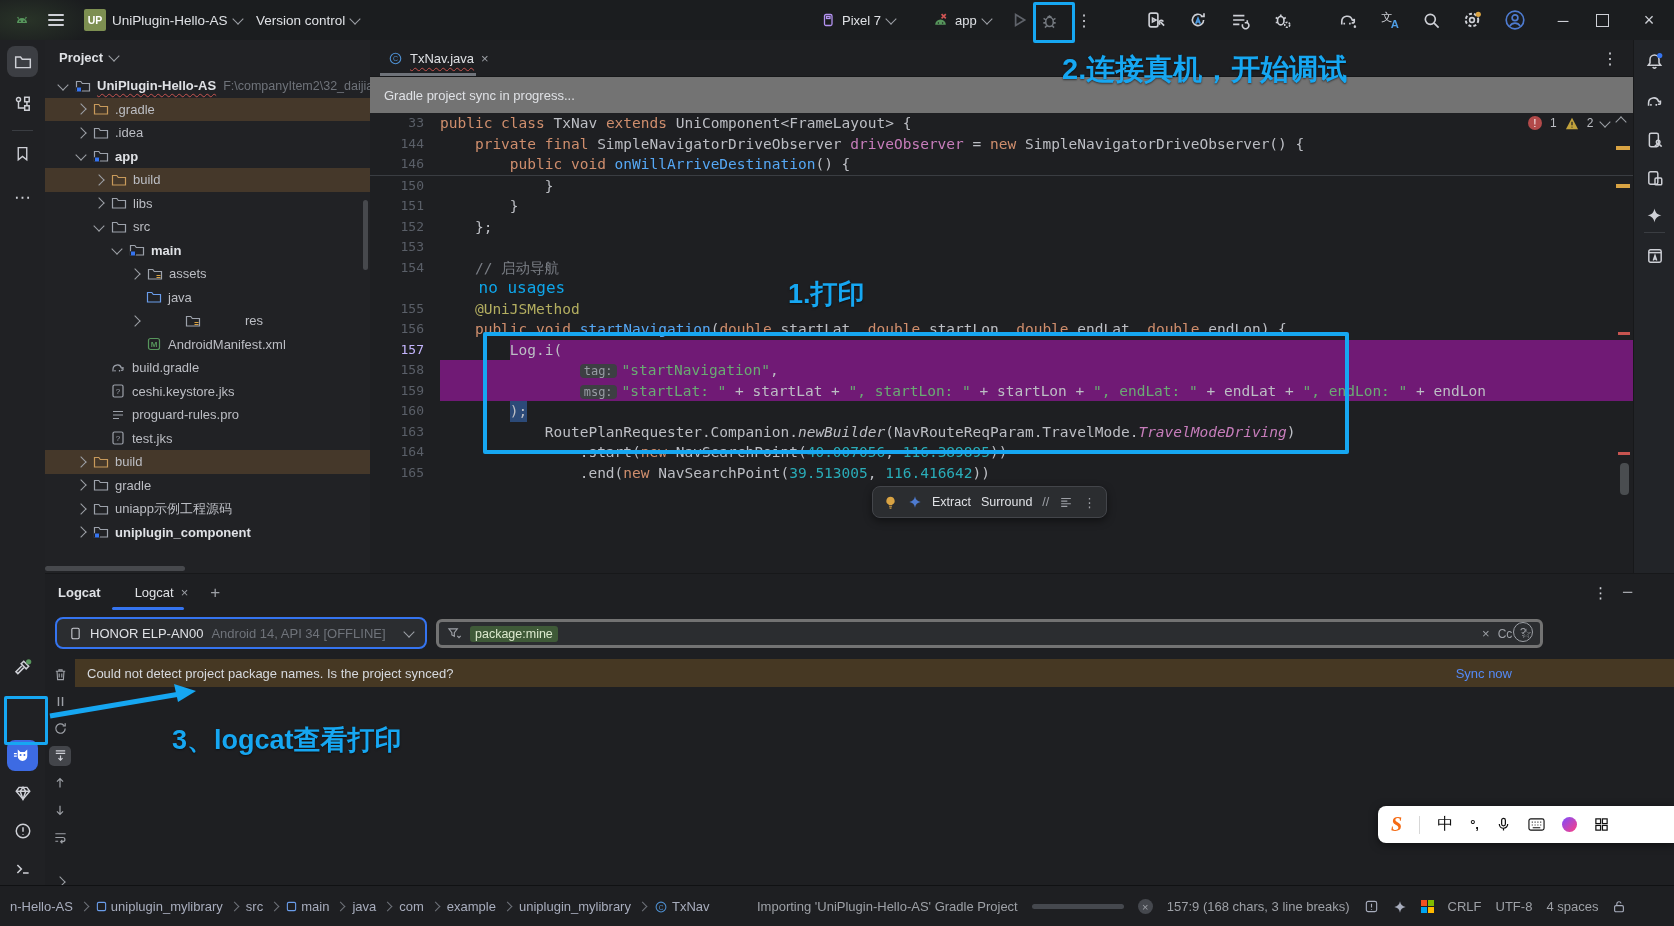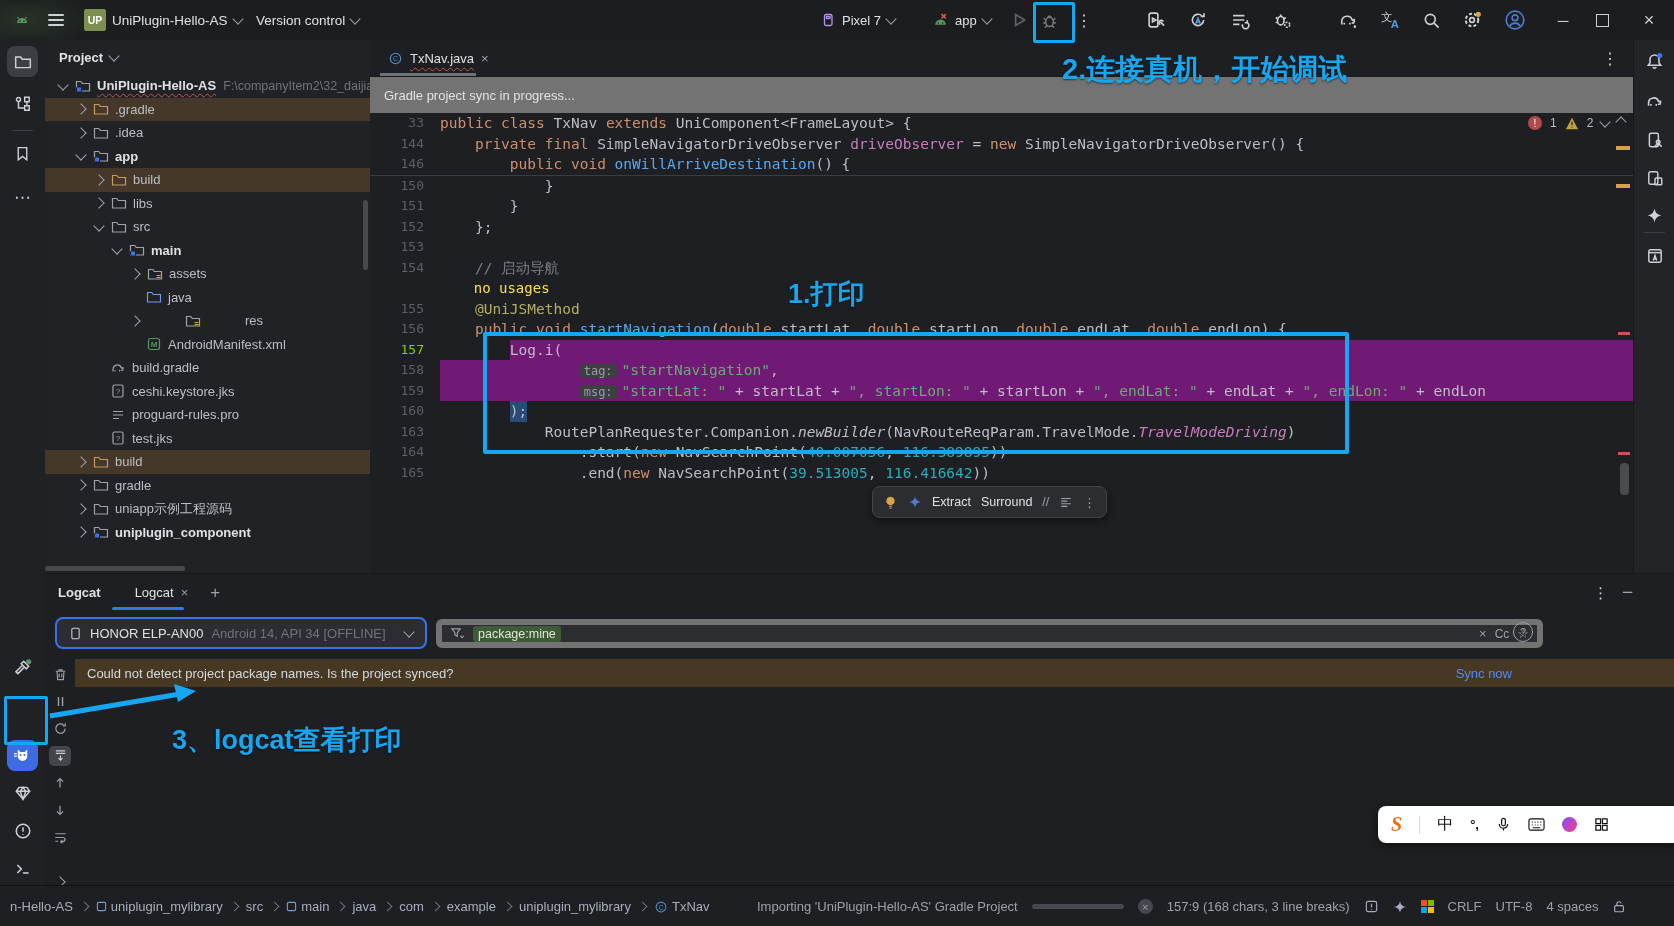--- a/index.html
+++ b/index.html
@@ -53,28 +53,28 @@
   #tabbar{height:36px;position:relative;border-bottom:1px solid #17181A;}
   #tab1{position:absolute;left:10px;top:0;height:36px;display:flex;align-items:center;gap:7px;padding:0 8px;}
   #tab1 .lbl{color:#DFE1E5;text-decoration:underline wavy #C75450 1px;text-underline-offset:4px;}
   #tab1 .x{color:#9DA0A6;font-size:13px;}
   #tab-underline{position:absolute;left:10px;top:33px;width:96px;height:3px;background:#6F737A;}
   #banner{height:36px;background:#737373;display:flex;align-items:center;padding-left:14px;
           color:#DFE1E5;font-size:13px;}
   #code{position:relative;font-family:"DejaVu Sans Mono",monospace;font-size:14.5px;}
   .crow{height:20.5px;line-height:20.5px;display:flex;white-space:pre;}
   .crow .gut{width:54px;flex:none;text-align:right;padding-right:16px;color:#5A5F68;font-size:13px;}
-  .crow .gut.cur{color:#84cc16;}
+  .crow .gut.cur{color:#c4b5fd;}
   .crow .txt{flex:1;display:flex;white-space:pre;overflow:hidden;}
   .crow.sticky2{border-bottom:1px solid #3A3D42;}
   .bgfill{flex:1;background:#701a75;}
   .bgpart{background:#2C4A78;}
   .kw{color:#CF8E6D}.pl{color:#BCBEC4}.mth{color:#56A8F5}.fld{color:#C77DBB}
   .str{color:#6AAB73}.num{color:#2AACB8}.cmt{color:#7A7E85}.ann{color:#B3AE60}
-  .usg{color:#fde047;font-size:14px}
+  .usg{color:#0ea5e9;font-size:16px}
   .itp{color:#BCBEC4;font-style:italic}.itf{color:#C77DBB;font-style:italic}
   .fldw{color:#C77DBB;text-decoration:underline wavy #CF5B56 1px;}
   .inl{background:#3D3F43;color:#989CA4;border-radius:4px;padding:0 4px;margin-right:5px;
        font-size:12px;align-self:center;line-height:16px;height:16px;}
   #float-toolbar{left:502px;top:446px;height:30px;background:#2B2D30;border:1px solid #43454A;
      border-radius:8px;display:flex;align-items:center;gap:10px;padding:0 10px;
      box-shadow:0 3px 8px rgba(0,0,0,.45);color:#DFE1E5;font-size:12.5px;z-index:6;}
   #inspections{left:1528px;top:116px;display:flex;align-items:center;gap:8px;font-size:12px;color:#BCBEC4;}
   .err-badge{width:14px;height:14px;border-radius:50%;background:#B24A4A;color:#fff;font-size:10px;
              display:flex;align-items:center;justify-content:center;}
@@ -83,21 +83,21 @@
   #rstripe .stripe-btn{left:5px;}
   
   #logcat{left:45px;top:573px;width:1629px;height:312px;background:#1E1F22;border-top:1px solid #17181A;}
   #lc-header{height:37px;position:relative;display:flex;align-items:center;}
   #lc-title{margin-left:13px;font-weight:bold;color:#DFE1E5;}
   #lc-tab{margin-left:34px;display:flex;align-items:center;gap:7px;color:#DFE1E5;}
   #lc-tab-underline{position:absolute;left:67px;top:33px;width:72px;height:3px;background:#3574F0;border-radius:2px;}
   #device-combo{position:absolute;left:10px;top:43px;width:372px;height:32px;border:2px solid #3574F0;
      border-radius:8px;background:#2B2D30;display:flex;align-items:center;gap:8px;padding:0 12px;box-sizing:border-box;}
   #filter-field{position:absolute;left:391px;top:45px;width:1107px;height:29px;background:#2B2D30;
-     border:6px solid #737373;border-radius:6px;display:flex;align-items:center;gap:8px;padding:0 8px;box-sizing:border-box;}
+     border:3px solid #737373;border-radius:6px;display:flex;align-items:center;gap:8px;padding:0 8px;box-sizing:border-box;}
   .token{background:#3F5A38;color:#DCE9CE;border-radius:3px;padding:1px 5px;font-size:12.5px;}
   #warn-bar{position:absolute;left:30px;top:85px;width:1599px;height:28px;background:#463823;
      display:flex;align-items:center;padding-left:12px;box-sizing:border-box;color:#D6D9DE;}
   #sync-now{position:absolute;right:162px;color:#548AF7;}
   #lc-toolbar{position:absolute;left:0;top:85px;width:30px;height:227px;display:flex;flex-direction:column;
      align-items:center;gap:8px;padding-top:6px;}
   .lc-btn{width:22px;height:22px;display:flex;align-items:center;justify-content:center;border-radius:5px;color:#9DA0A6;}
   .lc-btn.sel{background:#43454A;}
   
   #statusbar{left:0;top:885px;width:1674px;height:41px;background:#1E1F22;border-top:1px solid #101113;

